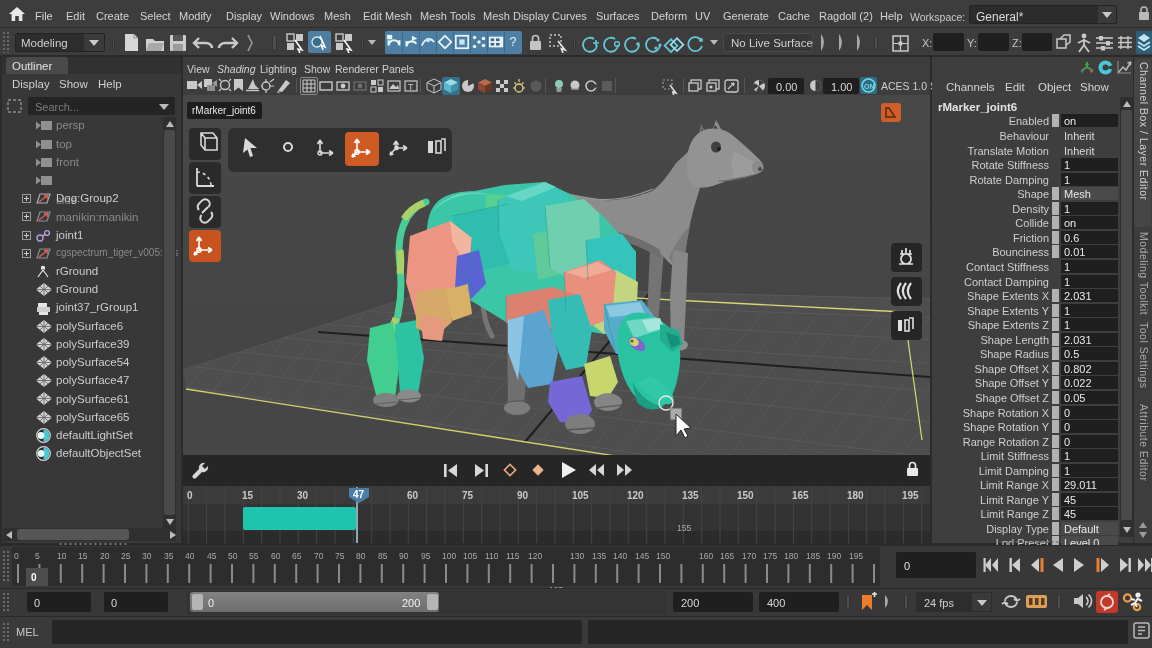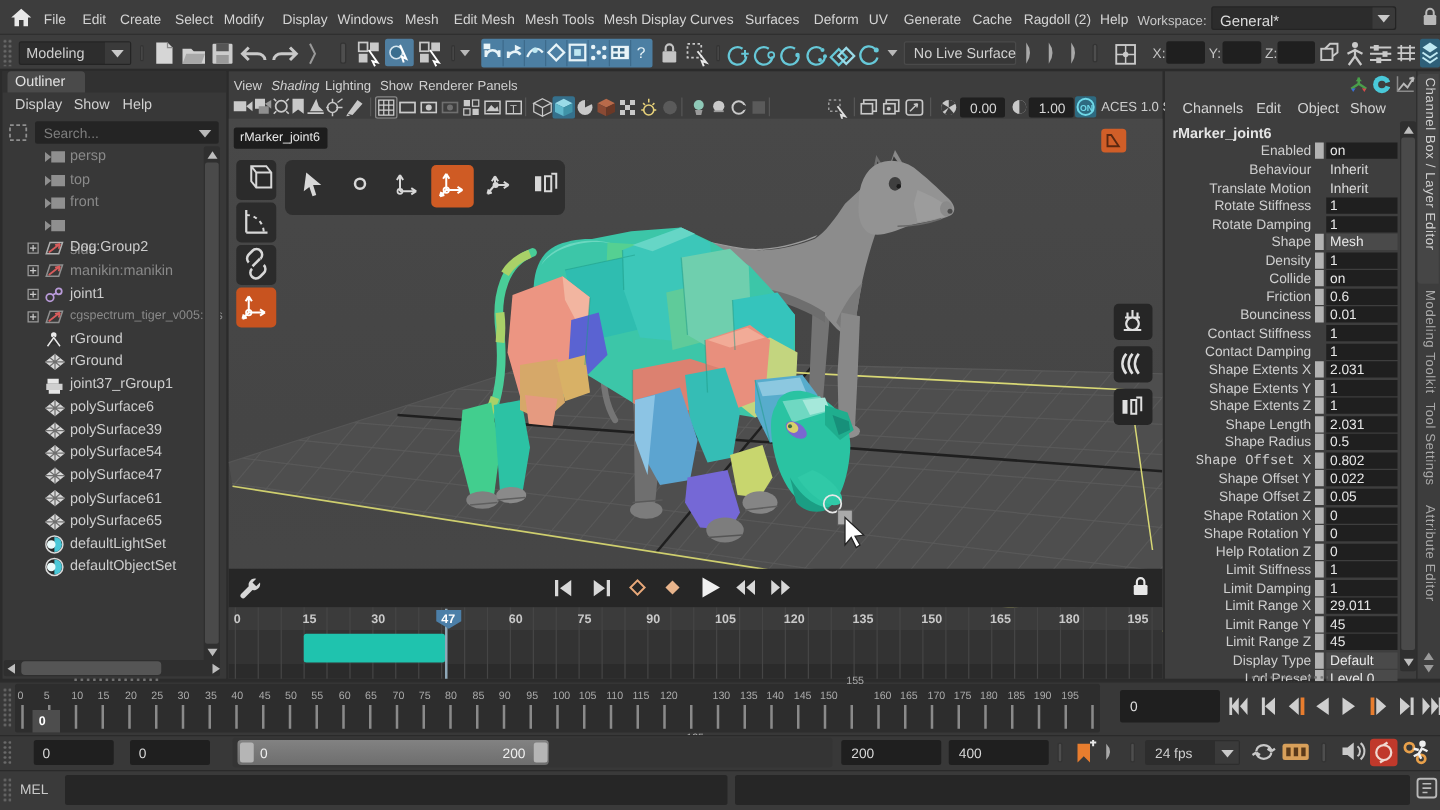--- a/index.html
+++ b/index.html
@@ -918,41 +918,41 @@
 <div class="" style="left:1061px;top:318px;width:57px;height:13px;background:#1f1f1f;"></div>
 <div class="t" style="left:1064px;top:320px;color:#e8e8e8;font-size:11px;">1</div>
 <div class="t" style="left:0px;top:335px;color:#cfcfcf;font-size:11px;left:auto;right:103px;">Shape Length</div>
 <div class="" style="left:1052px;top:333px;width:7px;height:13px;background:#b2b2b2;"></div>
 <div class="" style="left:1061px;top:333px;width:57px;height:13px;background:#1f1f1f;"></div>
 <div class="t" style="left:1064px;top:335px;color:#e8e8e8;font-size:11px;">2.031</div>
 <div class="t" style="left:0px;top:349px;color:#cfcfcf;font-size:11px;left:auto;right:103px;">Shape Radius</div>
 <div class="" style="left:1052px;top:347px;width:7px;height:13px;background:#b2b2b2;"></div>
 <div class="" style="left:1061px;top:347px;width:57px;height:13px;background:#1f1f1f;"></div>
 <div class="t" style="left:1064px;top:349px;color:#e8e8e8;font-size:11px;">0.5</div>
-<div class="t" style="left:0px;top:364px;color:#cfcfcf;font-size:11px;left:auto;right:103px;font-family:Liberation Mono, monospace;">Shape Offset X</div>
+<div class="t" style="left:0px;top:364px;color:#cfcfcf;font-size:11px;left:auto;right:103px;">Shape Offset X</div>
 <div class="" style="left:1052px;top:362px;width:7px;height:13px;background:#b2b2b2;"></div>
 <div class="" style="left:1061px;top:362px;width:57px;height:13px;background:#1f1f1f;"></div>
 <div class="t" style="left:1064px;top:364px;color:#e8e8e8;font-size:11px;">0.802</div>
 <div class="t" style="left:0px;top:378px;color:#cfcfcf;font-size:11px;left:auto;right:103px;">Shape Offset Y</div>
 <div class="" style="left:1052px;top:376px;width:7px;height:13px;background:#b2b2b2;"></div>
 <div class="" style="left:1061px;top:376px;width:57px;height:13px;background:#1f1f1f;"></div>
 <div class="t" style="left:1064px;top:378px;color:#e8e8e8;font-size:11px;">0.022</div>
 <div class="t" style="left:0px;top:393px;color:#cfcfcf;font-size:11px;left:auto;right:103px;">Shape Offset Z</div>
 <div class="" style="left:1052px;top:391px;width:7px;height:13px;background:#b2b2b2;"></div>
 <div class="" style="left:1061px;top:391px;width:57px;height:13px;background:#1f1f1f;"></div>
 <div class="t" style="left:1064px;top:393px;color:#e8e8e8;font-size:11px;">0.05</div>
 <div class="t" style="left:0px;top:408px;color:#cfcfcf;font-size:11px;left:auto;right:103px;">Shape Rotation X</div>
 <div class="" style="left:1052px;top:406px;width:7px;height:13px;background:#b2b2b2;"></div>
 <div class="" style="left:1061px;top:406px;width:57px;height:13px;background:#1f1f1f;"></div>
 <div class="t" style="left:1064px;top:408px;color:#e8e8e8;font-size:11px;">0</div>
 <div class="t" style="left:0px;top:422px;color:#cfcfcf;font-size:11px;left:auto;right:103px;">Shape Rotation Y</div>
 <div class="" style="left:1052px;top:420px;width:7px;height:13px;background:#b2b2b2;"></div>
 <div class="" style="left:1061px;top:420px;width:57px;height:13px;background:#1f1f1f;"></div>
 <div class="t" style="left:1064px;top:422px;color:#e8e8e8;font-size:11px;">0</div>
-<div class="t" style="left:0px;top:437px;color:#cfcfcf;font-size:11px;left:auto;right:103px;">Help Rotation Z</div>
+<div class="t" style="left:0px;top:437px;color:#cfcfcf;font-size:11px;left:auto;right:103px;">Range Rotation Z</div>
 <div class="" style="left:1052px;top:435px;width:7px;height:13px;background:#b2b2b2;"></div>
 <div class="" style="left:1061px;top:435px;width:57px;height:13px;background:#1f1f1f;"></div>
 <div class="t" style="left:1064px;top:437px;color:#e8e8e8;font-size:11px;">0</div>
 <div class="t" style="left:0px;top:451px;color:#cfcfcf;font-size:11px;left:auto;right:103px;">Limit Stiffness</div>
 <div class="" style="left:1052px;top:449px;width:7px;height:13px;background:#b2b2b2;"></div>
 <div class="" style="left:1061px;top:449px;width:57px;height:13px;background:#1f1f1f;"></div>
 <div class="t" style="left:1064px;top:451px;color:#e8e8e8;font-size:11px;">1</div>
 <div class="t" style="left:0px;top:466px;color:#cfcfcf;font-size:11px;left:auto;right:103px;">Limit Damping</div>
 <div class="" style="left:1052px;top:464px;width:7px;height:13px;background:#b2b2b2;"></div>
 <div class="" style="left:1061px;top:464px;width:57px;height:13px;background:#1f1f1f;"></div>
@@ -1068,21 +1068,21 @@
 <div class="t" style="left:463px;top:552px;color:#aaaaaa;font-size:8.5px;">105</div>
 <div class="t" style="left:485px;top:552px;color:#aaaaaa;font-size:8.5px;">110</div>
 <div class="t" style="left:506px;top:552px;color:#aaaaaa;font-size:8.5px;">115</div>
 <div class="t" style="left:528px;top:552px;color:#aaaaaa;font-size:8.5px;">120</div>
 <div class="t" style="left:549px;top:552px;color:#aaaaaa;font-size:8.5px;margin-top:34px;">125</div>
 <div class="t" style="left:570px;top:552px;color:#aaaaaa;font-size:8.5px;">130</div>
 <div class="t" style="left:592px;top:552px;color:#aaaaaa;font-size:8.5px;">135</div>
 <div class="t" style="left:613px;top:552px;color:#aaaaaa;font-size:8.5px;">140</div>
 <div class="t" style="left:635px;top:552px;color:#aaaaaa;font-size:8.5px;">145</div>
 <div class="t" style="left:656px;top:552px;color:#aaaaaa;font-size:8.5px;">150</div>
-<div class="t" style="left:677px;top:540px;color:#aaaaaa;font-size:8.5px;">155</div>
+<div class="t" style="left:677px;top:524px;color:#aaaaaa;font-size:8.5px;">155</div>
 <div class="t" style="left:699px;top:552px;color:#aaaaaa;font-size:8.5px;">160</div>
 <div class="t" style="left:720px;top:552px;color:#aaaaaa;font-size:8.5px;">165</div>
 <div class="t" style="left:742px;top:552px;color:#aaaaaa;font-size:8.5px;">170</div>
 <div class="t" style="left:763px;top:552px;color:#aaaaaa;font-size:8.5px;">175</div>
 <div class="t" style="left:784px;top:552px;color:#aaaaaa;font-size:8.5px;">180</div>
 <div class="t" style="left:806px;top:552px;color:#aaaaaa;font-size:8.5px;">185</div>
 <div class="t" style="left:827px;top:552px;color:#aaaaaa;font-size:8.5px;">190</div>
 <div class="t" style="left:849px;top:552px;color:#aaaaaa;font-size:8.5px;">195</div>
 <div class="" style="left:26px;top:568px;width:22px;height:18px;background:#4d4d4d;"></div>
 <div class="t" style="left:31px;top:573px;color:#fff;font-size:10px;font-weight:bold;">0</div>

